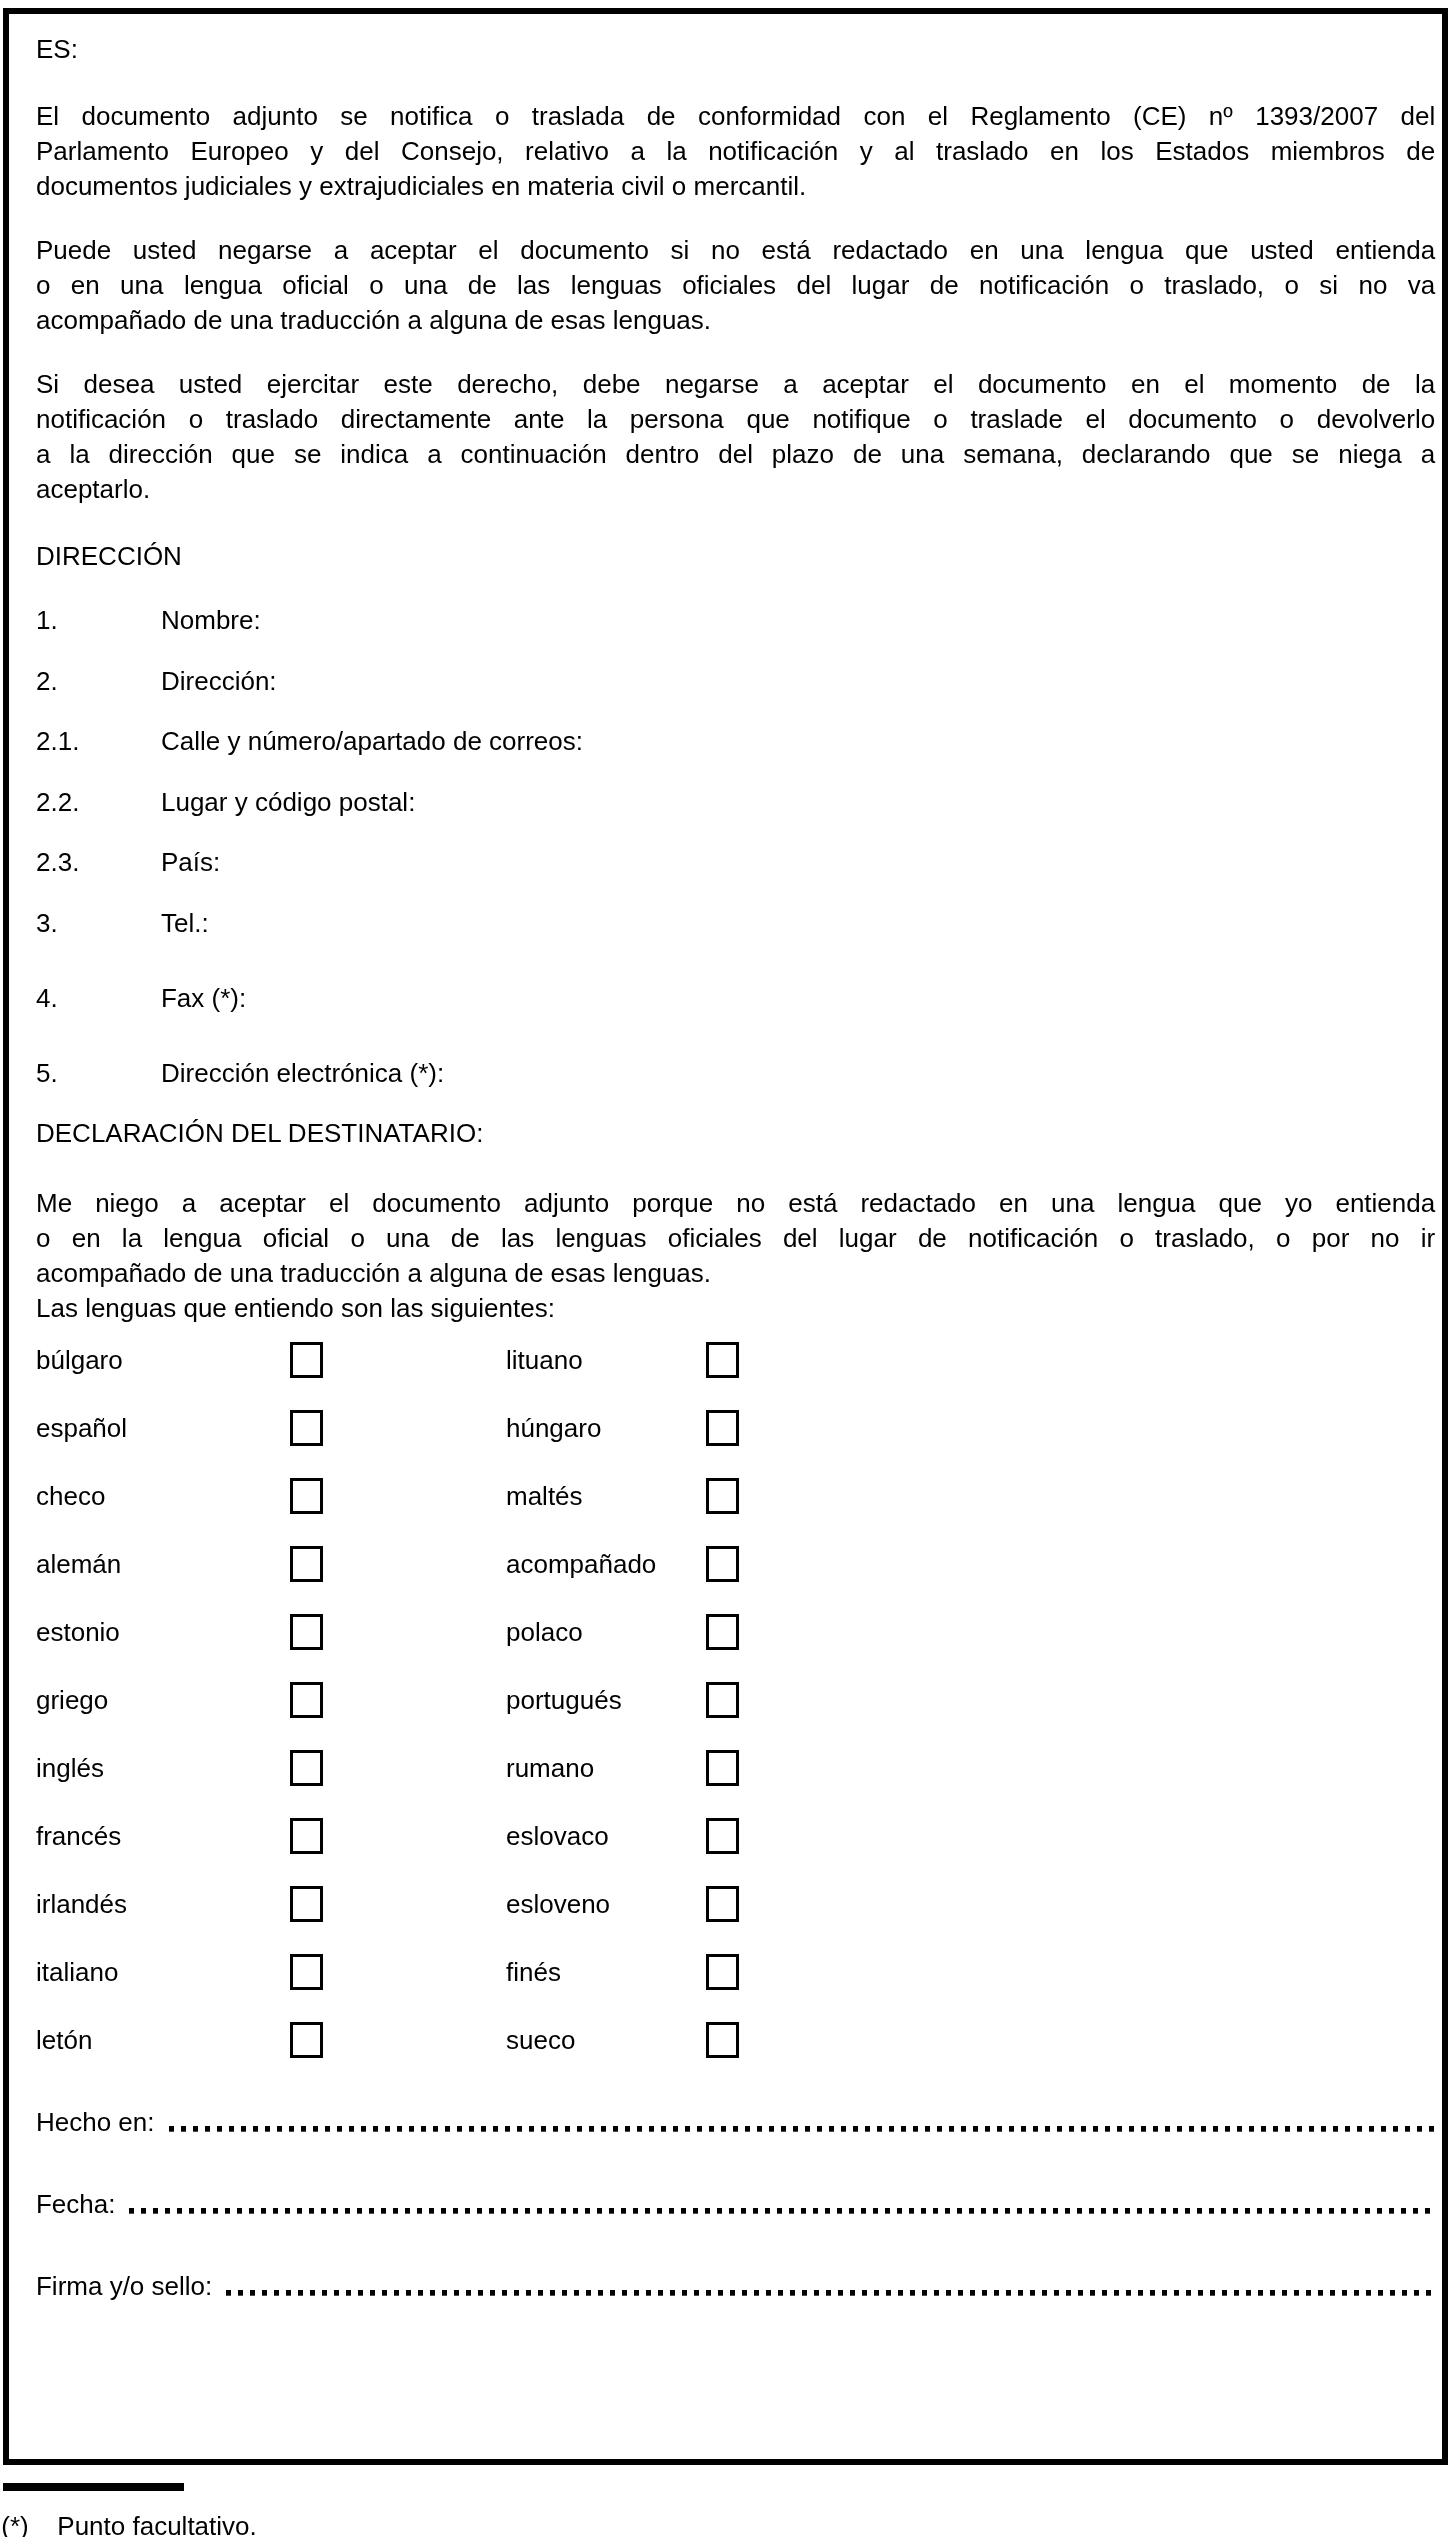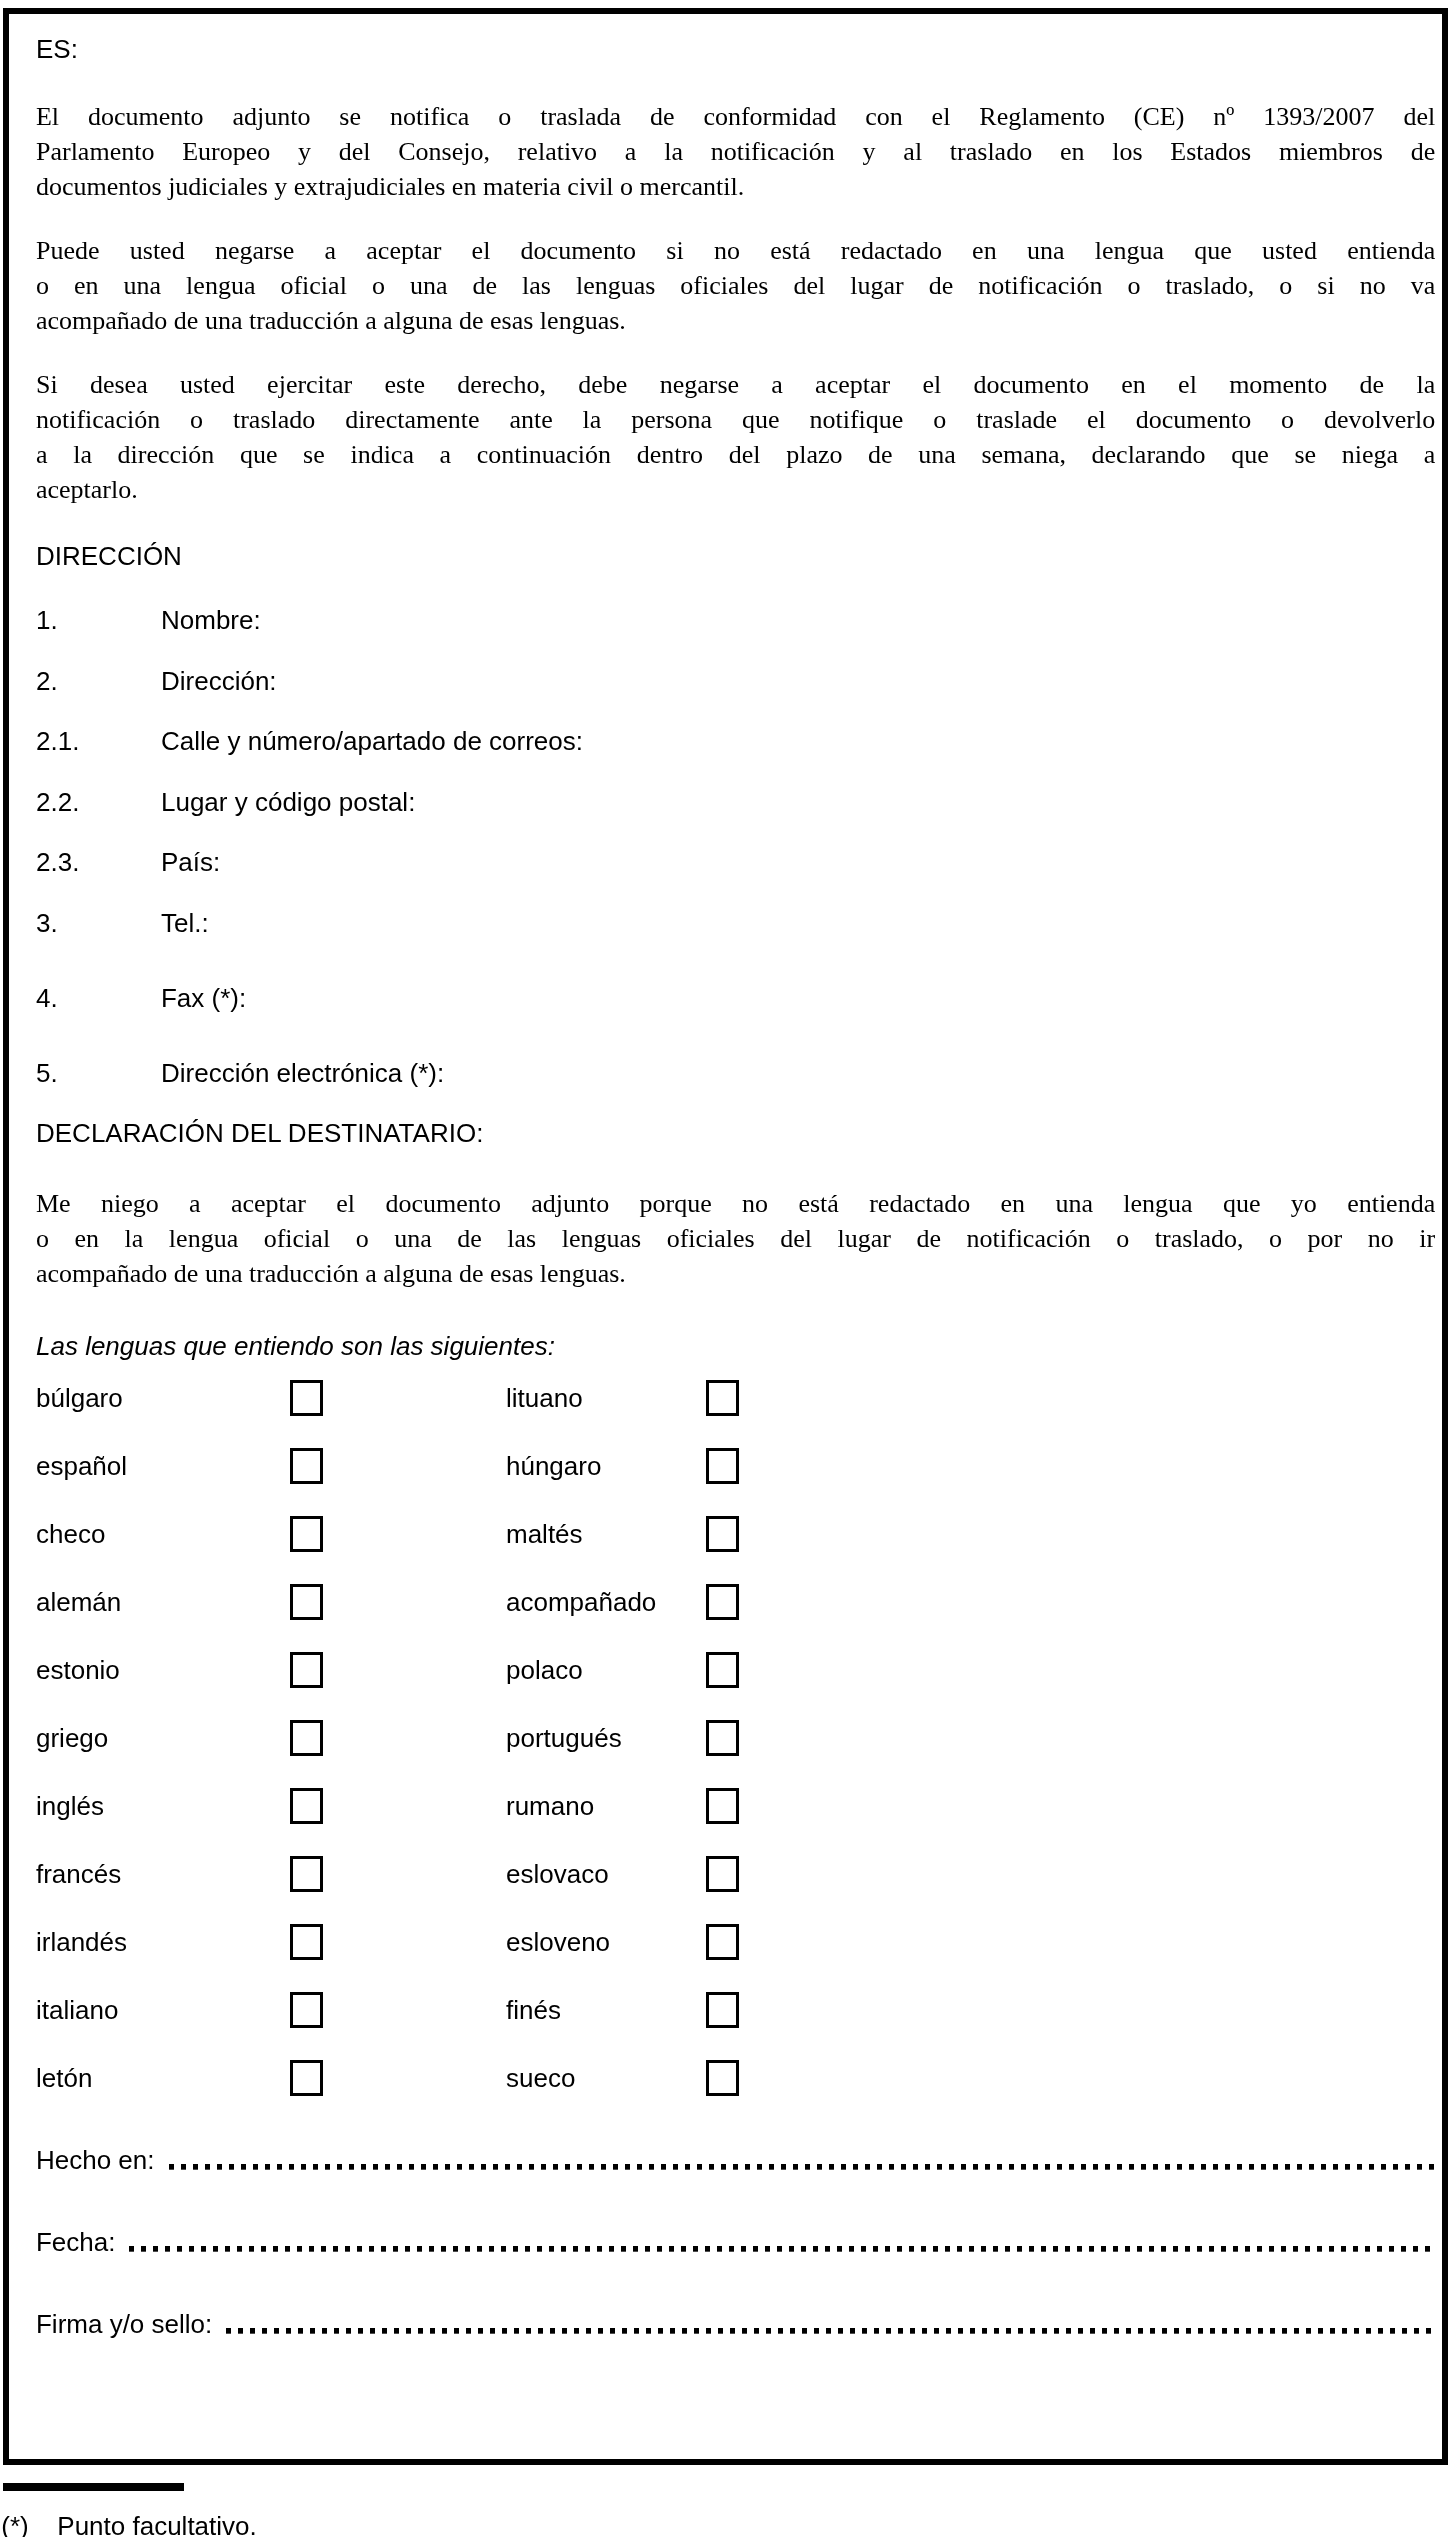--- a/index.html
+++ b/index.html
@@ -10,33 +10,33 @@
     -webkit-font-smoothing:antialiased;
   }
   .form-box{
     position:absolute;left:2.6px;top:8px;width:1445px;height:2457px;
     border:6.4px solid #000;box-sizing:border-box;
     padding:18px 6.4px 0 27.4px;overflow:hidden;
   }
   .ln{display:block;text-align:left;}
   .jl{text-align:justify;text-align-last:justify;}
   .lang-code{margin:0 0 0 0;}
-  .para{margin:0;font-family:Liberation Serif, serif;}
+  .para{margin:0;}
   .p1{margin-top:32px;}
   .p2{margin-top:29px;}
   .p3{margin-top:29px;}
   .section-heading{margin-top:32px;}
   .decl-heading{margin-top:12.8px;}
   .num-list{margin-top:29px;}
   .item{display:flex;height:35px;margin-bottom:25.5px;}
   .item:nth-child(n+7){margin-top:40px;}
   .item .num{width:125px;flex:none;}
   .item .lbl{flex:1;}
   .p4{margin-top:35px;}
-  .langs-intro{margin-top:38px;font-style:italic;}
+  .langs-intro{}
   .langs{margin-top:0;}
   .lang-row{display:flex;align-items:center;height:68px;}
   .lcell{width:254px;flex:none;}
   .cb{width:33px;height:36px;border:3.2px solid #000;box-sizing:border-box;flex:none;}
   .spacer{width:183px;flex:none;}
   .rcell{width:200px;flex:none;}
   .precisar{flex:none;white-space:pre;}
   .dots{
     flex:1;height:35px;margin-left:14px;
     background-image:repeating-linear-gradient(90deg,#000 0 5.1px,transparent 5.1px 12px);

